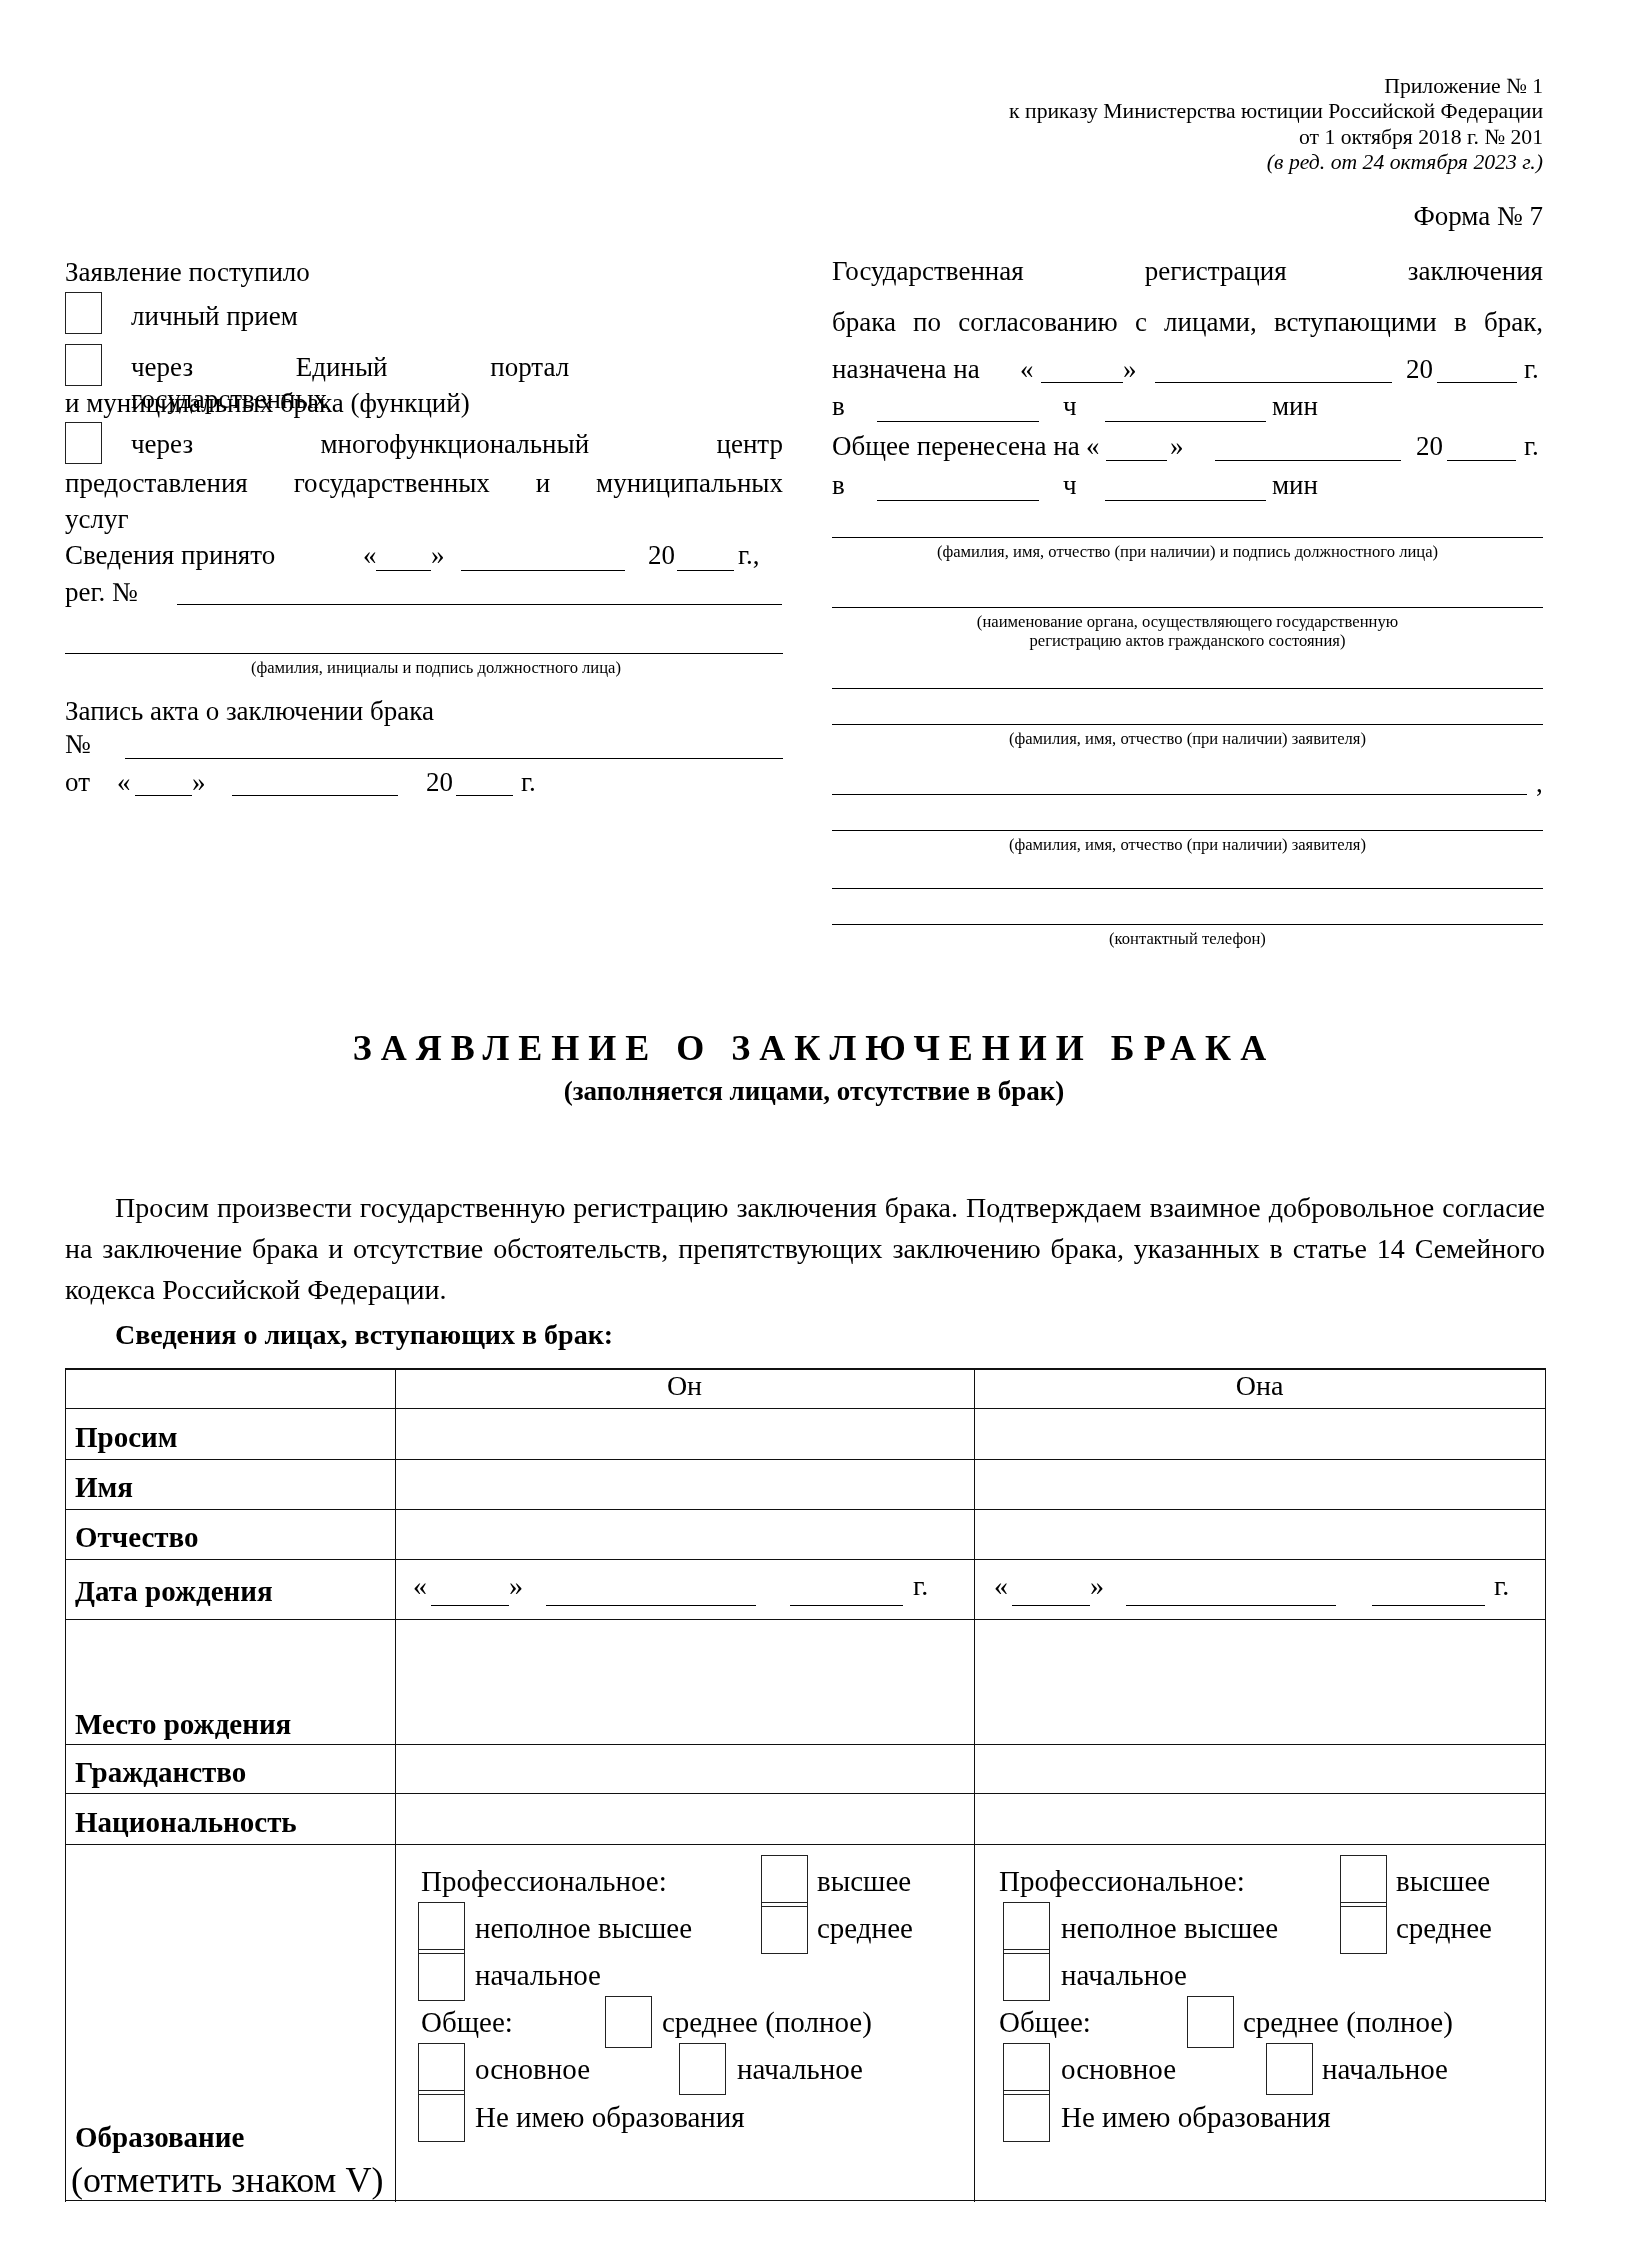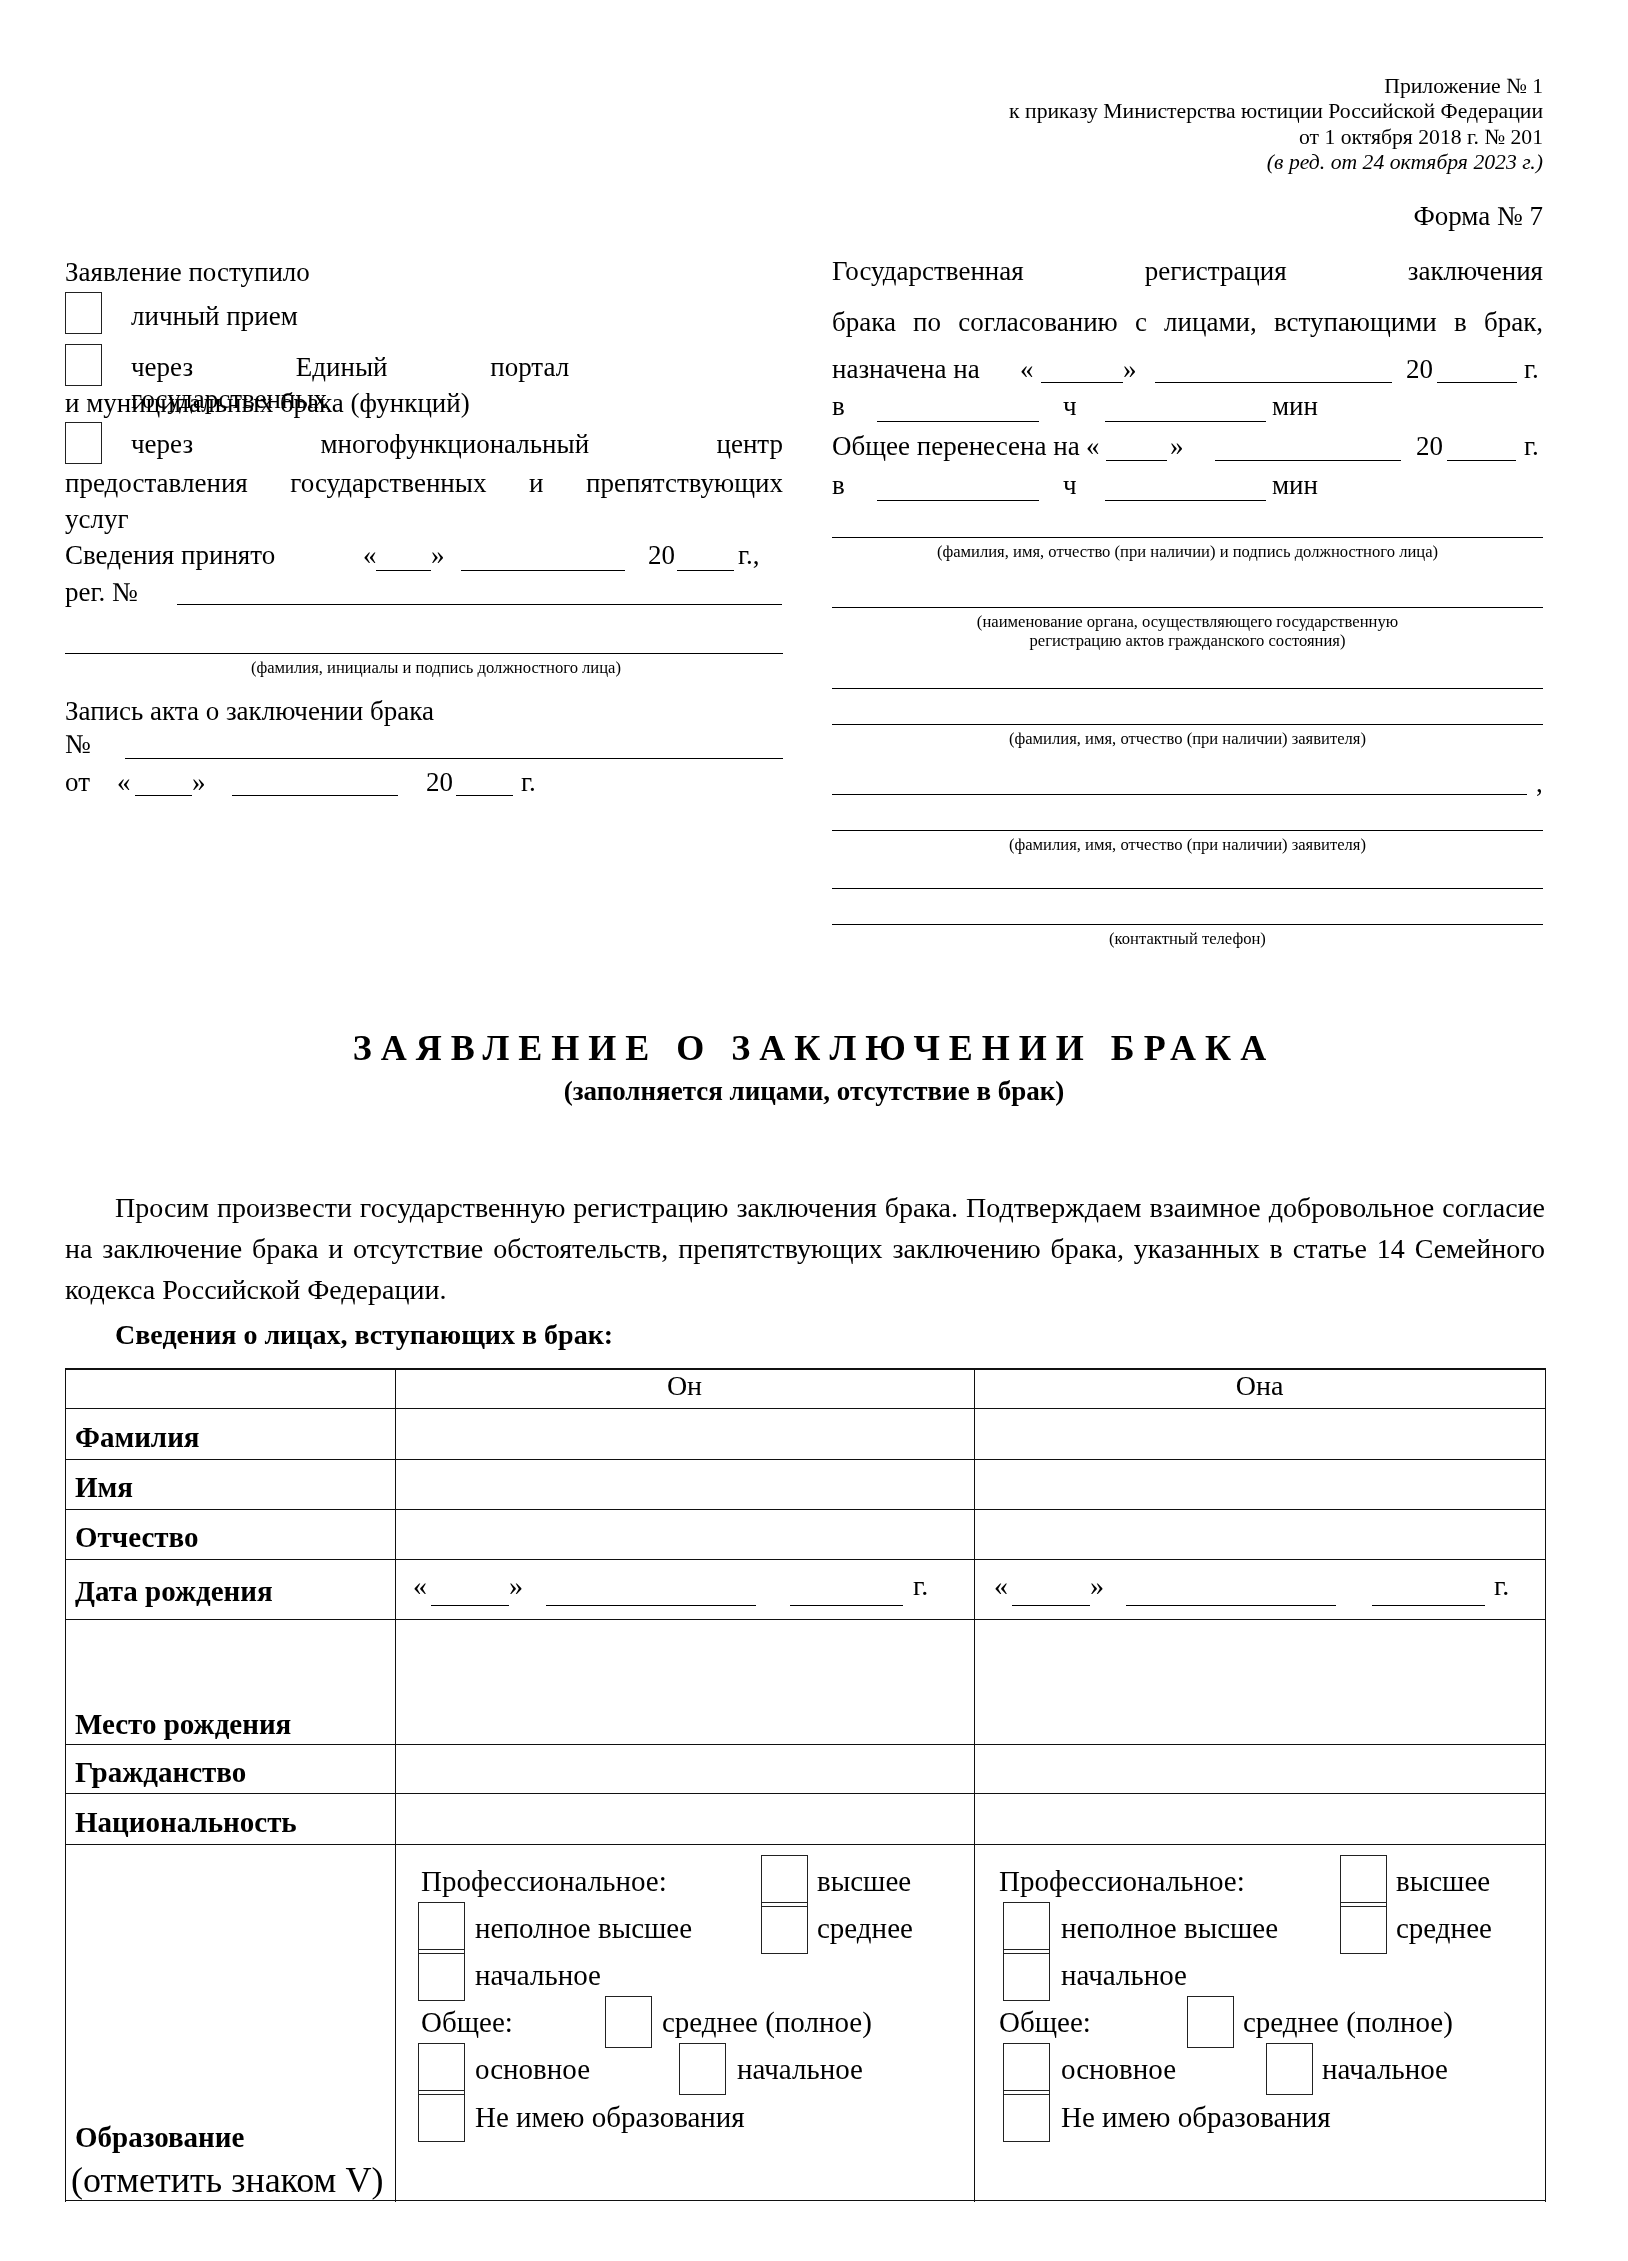--- a/index.html
+++ b/index.html
@@ -42,21 +42,21 @@
   <div class="abs body" style="left:131px;top:300px">личный прием</div>
 
   <div class="box" style="left:65px;top:344px"></div>
   <div class="justify body" style="left:131px;top:351px;width:652px">
     <span style="word-spacing:96px">через Единый портал государственных</span>
   </div>
   <div class="abs body" style="left:65px;top:387px">и муниципальных брака (функций)</div>
 
   <div class="box" style="left:65px;top:422px"></div>
   <div class="abs body" style="left:131px;top:428px;width:652px;text-align:justify;text-align-last:justify;white-space:normal">через многофункциональный центр</div>
-  <div class="abs body" style="left:65px;top:467px;width:718px;text-align:justify;text-align-last:justify;white-space:normal">предоставления государственных и препятствующих</div>
+  <div class="abs body" style="left:65px;top:467px;width:718px;text-align:justify;text-align-last:justify;white-space:normal">предоставления государственных и муниципальных</div>
   <div class="abs body" style="left:65px;top:503px">услуг</div>
 
   <div class="abs body" style="left:65px;top:539px">Сведения принято</div>
   <div class="abs body" style="left:363px;top:539px">«</div>
   <div class="line" style="left:376px;top:570px;width:55px"></div>
   <div class="abs body" style="left:431px;top:539px">»</div>
   <div class="line" style="left:461px;top:570px;width:164px"></div>
   <div class="abs body" style="left:648px;top:539px">20</div>
   <div class="line" style="left:677px;top:570px;width:57px"></div>
   <div class="abs body" style="left:738px;top:539px">г.,</div>
@@ -161,21 +161,21 @@
   <div class="hline" style="top:2200px"></div>
 
   <div class="vline" style="left:65px;top:1368px;height:2109px;height:834px"></div>
   <div class="vline" style="left:395px;top:1368px;height:834px"></div>
   <div class="vline" style="left:974px;top:1368px;height:834px"></div>
   <div class="vline" style="left:1545px;top:1368px;height:834px"></div>
 
   <div class="cell-txt" style="left:395px;width:579px;text-align:center;top:1370px">Он</div>
   <div class="cell-txt" style="left:974px;width:571px;text-align:center;top:1370px">Она</div>
 
-  <div class="lbl" style="top:1421px">Фамилия</div>
+  <div class="lbl" style="top:1421px">Просим</div>
   <div class="lbl" style="top:1471px">Имя</div>
   <div class="lbl" style="top:1521px">Отчество</div>
   <div class="lbl" style="top:1575px">Дата рождения</div>
   <div class="lbl" style="top:1708px">Место рождения</div>
   <div class="lbl" style="top:1756px">Гражданство</div>
   <div class="lbl" style="top:1806px">Национальность</div>
 
   <div class="abs" style="left:398px;top:1410px;width:575px;height:48px"></div>
   <div class="abs" style="left:976px;top:1410px;width:567px;height:48px"></div>
   <div class="abs" style="left:398px;top:1461px;width:575px;height:47px"></div>

